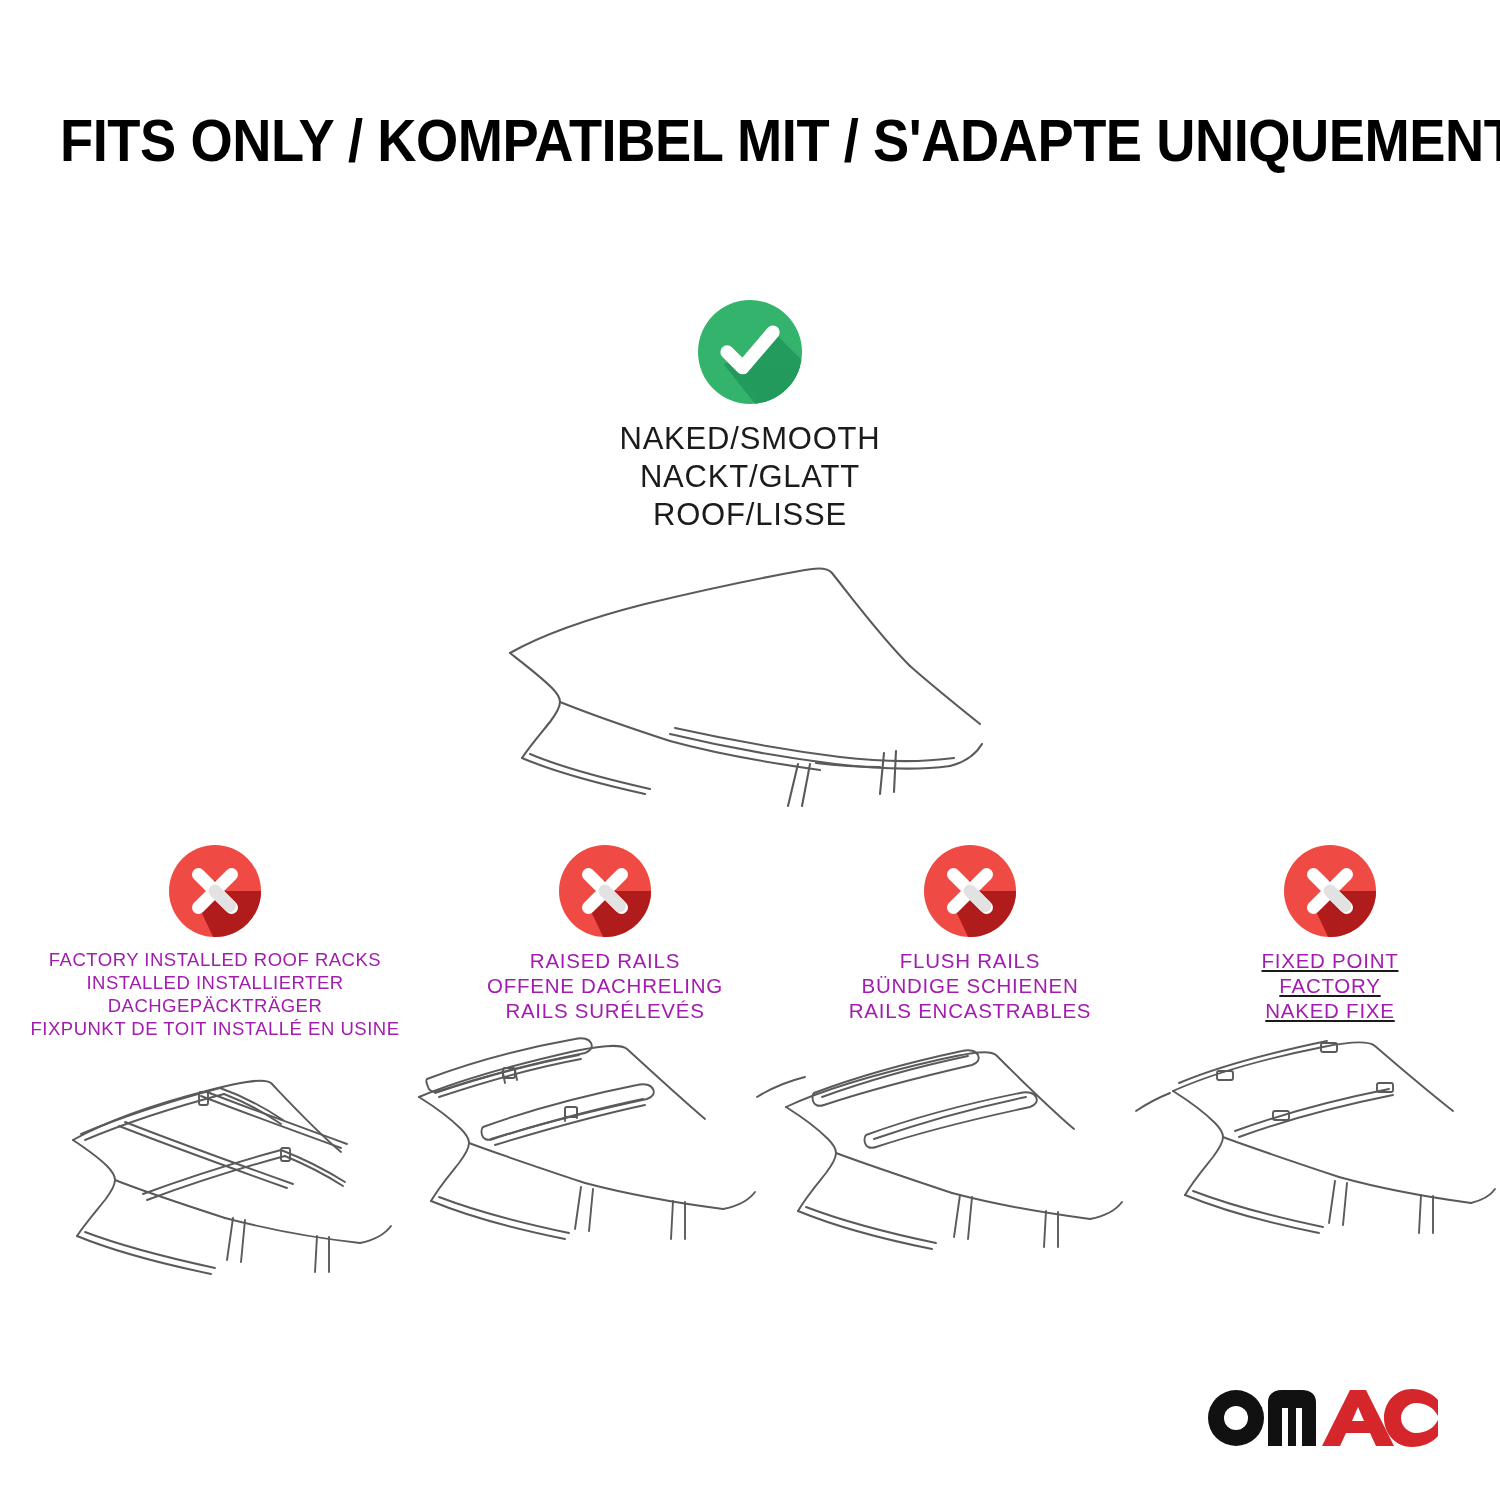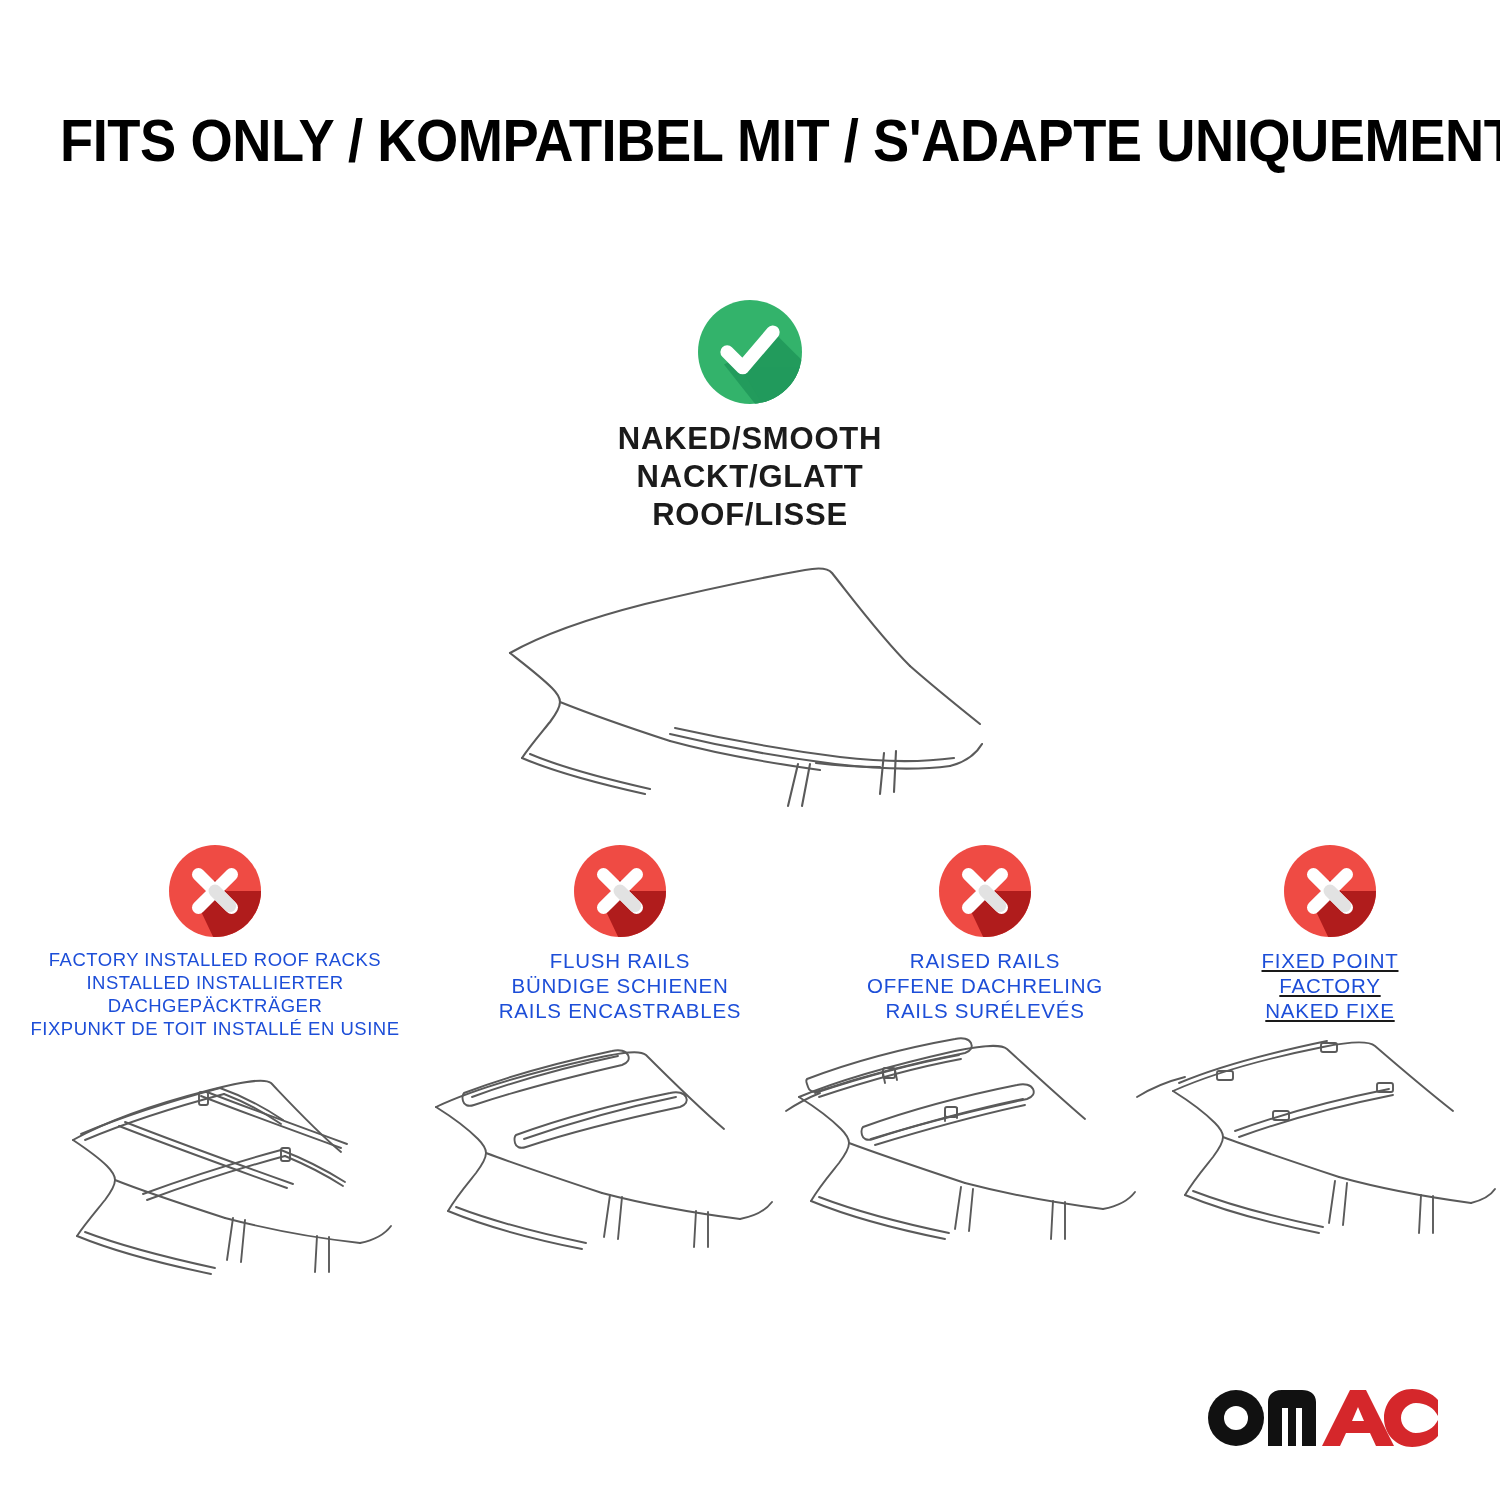--- a/index.html
+++ b/index.html
@@ -48,21 +48,21 @@
     width: 104px;
     height: 104px;
   }
   .main-label {
     margin-top: 16px;
     text-align: center;
     font-size: 31px;
     line-height: 38px;
     letter-spacing: 0.8px;
     color: #1b1b1b;
-    font-weight: 700;
+    font-weight: 400;
   }
   .main-figure {
     margin-top: 14px;
     width: 540px;
     height: 250px;
   }
 
   
   .bottom-row {
     position: absolute;
@@ -85,21 +85,21 @@
   .bottom-icon-wrap {
     width: 92px;
     height: 92px;
   }
   .bottom-label {
     margin-top: 11px;
     text-align: center;
     font-size: 20.5px;
     line-height: 25px;
     letter-spacing: 0.75px;
-    color: #1d4ed8;
+    color: #a21caf;
     font-weight: 400;
     white-space: nowrap;
   }
   .col-0 .bottom-label { font-size: 18.5px; line-height: 23px; letter-spacing: 0.5px; }
   .bottom-figure {
     margin-top: 12px;
     width: 400px;
     height: 215px;
   }
   .col-3 .bottom-figure { width: 330px; }
@@ -244,20 +244,85 @@
           <path d="M314 185 L314 220"></path>
 
           <path d="M62 184 C96 198 148 212 196 222"></path>
           <path d="M70 180 C104 193 154 206 200 216"></path>
           <path d="M345 191 C360 188 370 182 376 174"></path>
         </g>
       </svg>
     </div>
   </div>
 
+  <div class="bottom-col col-2">
+    <div class="bottom-icon-wrap">
+      <svg viewBox="0 0 100 100" width="92" height="92" aria-hidden="true">
+        <defs>
+            <clipPath id="clipRed2">
+              <circle cx="50" cy="50" r="50"></circle>
+            </clipPath>
+          </defs>
+        <circle cx="50" cy="50" r="50" fill="#EF4B44"></circle>
+        <g clip-path="url(#clipRed2)">
+          <path d="M50 38 L62 50 L100 50 L100 100 L48 100 L30 62 Z" fill="#B01C1C"></path>
+        </g>
+        <g stroke-linecap="round" stroke-width="14" fill="none">
+          <path d="M32 32 L68 68" stroke="#FFFFFF"></path>
+          <path d="M68 32 L32 68" stroke="#FFFFFF"></path>
+        </g>
+        <path d="M50 50 L66 66" stroke="#E2E2E2" stroke-width="14" stroke-linecap="round" fill="none"></path>
+      </svg>
+    </div>
+
+    <div class="bottom-label">
+      <div>RAISED RAILS</div>
+      <div>OFFENE DACHRELING</div>
+      <div>RAILS SURÉLEVÉS</div>
+    </div>
+
+    <div class="bottom-figure">
+      <svg viewBox="0 0 400 215" width="400" height="215" aria-hidden="true">
+        <g fill="none" stroke="#5a5a5a" stroke-width="1.9" stroke-linecap="round" stroke-linejoin="round">
+
+          <path d="M14 62 C52 46 108 30 170 16 C200 10 216 9 222 14 C244 34 272 60 300 84"></path>
+          <path d="M14 62 C30 72 46 84 56 94 C62 100 64 104 64 108 C64 114 60 120 54 128 C46 138 34 152 26 166"></path>
+          <path d="M64 108 C96 120 138 134 180 148"></path>
+          <path d="M180 148 C218 158 272 168 318 174"></path>
+
+          <path d="M22 44 C64 28 114 14 170 4 C178 2 184 4 186 8 C188 12 186 16 180 18 C128 28 76 42 34 56 C28 58 24 56 23 52 C22 48 20 46 22 44 Z"></path>
+          <path d="M30 58 C72 44 120 30 174 20"></path>
+          <path d="M34 62 C76 48 122 34 176 24"></path>
+
+          <path d="M98 38 L100 48"></path>
+          <path d="M110 35 L112 45"></path>
+          <rect x="98" y="33" width="12" height="10" rx="2"></rect>
+
+          <path d="M78 92 C122 76 172 62 232 50 C240 48 246 50 248 54 C250 58 248 62 242 64 C186 76 130 90 88 104 C82 106 78 104 77 100 C76 96 76 94 78 92 Z"></path>
+          <path d="M86 104 C132 90 180 76 238 64"></path>
+          <path d="M90 110 C136 96 184 82 240 70"></path>
+          <rect x="160" y="72" width="12" height="10" rx="2"></rect>
+          <path d="M160 76 L160 86"></path>
+          <path d="M172 73 L172 83"></path>
+
+          <path d="M176 152 L170 194"></path>
+          <path d="M188 154 L184 196"></path>
+          <path d="M268 166 L266 204"></path>
+          <path d="M280 167 L280 204"></path>
+
+          <path d="M26 166 C60 180 110 194 160 204"></path>
+          <path d="M34 162 C68 175 116 188 164 198"></path>
+          <path d="M318 174 C334 171 344 165 350 157"></path>
+
+          <path d="M352 62 C368 52 384 46 400 42"></path>
+        </g>
+      </svg>
+    </div>
+  </div>
+
   <div class="bottom-col col-1">
     <div class="bottom-icon-wrap">
       <svg viewBox="0 0 100 100" width="92" height="92" aria-hidden="true">
         <defs>
             <clipPath id="clipRed1">
               <circle cx="50" cy="50" r="50"></circle>
             </clipPath>
           </defs>
         <circle cx="50" cy="50" r="50" fill="#EF4B44"></circle>
         <g clip-path="url(#clipRed1)">
@@ -301,85 +366,20 @@
           <path d="M28 176 C62 190 112 204 162 214"></path>
           <path d="M36 172 C70 185 118 198 166 208"></path>
           <path d="M320 184 C336 181 346 175 352 167"></path>
 
           <path d="M366 76 C378 68 390 62 400 58"></path>
         </g>
       </svg>
     </div>
   </div>
 
-  <div class="bottom-col col-2">
-    <div class="bottom-icon-wrap">
-      <svg viewBox="0 0 100 100" width="92" height="92" aria-hidden="true">
-        <defs>
-            <clipPath id="clipRed2">
-              <circle cx="50" cy="50" r="50"></circle>
-            </clipPath>
-          </defs>
-        <circle cx="50" cy="50" r="50" fill="#EF4B44"></circle>
-        <g clip-path="url(#clipRed2)">
-          <path d="M50 38 L62 50 L100 50 L100 100 L48 100 L30 62 Z" fill="#B01C1C"></path>
-        </g>
-        <g stroke-linecap="round" stroke-width="14" fill="none">
-          <path d="M32 32 L68 68" stroke="#FFFFFF"></path>
-          <path d="M68 32 L32 68" stroke="#FFFFFF"></path>
-        </g>
-        <path d="M50 50 L66 66" stroke="#E2E2E2" stroke-width="14" stroke-linecap="round" fill="none"></path>
-      </svg>
-    </div>
-
-    <div class="bottom-label">
-      <div>RAISED RAILS</div>
-      <div>OFFENE DACHRELING</div>
-      <div>RAILS SURÉLEVÉS</div>
-    </div>
-
-    <div class="bottom-figure">
-      <svg viewBox="0 0 400 215" width="400" height="215" aria-hidden="true">
-        <g fill="none" stroke="#5a5a5a" stroke-width="1.9" stroke-linecap="round" stroke-linejoin="round">
-
-          <path d="M14 62 C52 46 108 30 170 16 C200 10 216 9 222 14 C244 34 272 60 300 84"></path>
-          <path d="M14 62 C30 72 46 84 56 94 C62 100 64 104 64 108 C64 114 60 120 54 128 C46 138 34 152 26 166"></path>
-          <path d="M64 108 C96 120 138 134 180 148"></path>
-          <path d="M180 148 C218 158 272 168 318 174"></path>
-
-          <path d="M22 44 C64 28 114 14 170 4 C178 2 184 4 186 8 C188 12 186 16 180 18 C128 28 76 42 34 56 C28 58 24 56 23 52 C22 48 20 46 22 44 Z"></path>
-          <path d="M30 58 C72 44 120 30 174 20"></path>
-          <path d="M34 62 C76 48 122 34 176 24"></path>
-
-          <path d="M98 38 L100 48"></path>
-          <path d="M110 35 L112 45"></path>
-          <rect x="98" y="33" width="12" height="10" rx="2"></rect>
-
-          <path d="M78 92 C122 76 172 62 232 50 C240 48 246 50 248 54 C250 58 248 62 242 64 C186 76 130 90 88 104 C82 106 78 104 77 100 C76 96 76 94 78 92 Z"></path>
-          <path d="M86 104 C132 90 180 76 238 64"></path>
-          <path d="M90 110 C136 96 184 82 240 70"></path>
-          <rect x="160" y="72" width="12" height="10" rx="2"></rect>
-          <path d="M160 76 L160 86"></path>
-          <path d="M172 73 L172 83"></path>
-
-          <path d="M176 152 L170 194"></path>
-          <path d="M188 154 L184 196"></path>
-          <path d="M268 166 L266 204"></path>
-          <path d="M280 167 L280 204"></path>
-
-          <path d="M26 166 C60 180 110 194 160 204"></path>
-          <path d="M34 162 C68 175 116 188 164 198"></path>
-          <path d="M318 174 C334 171 344 165 350 157"></path>
-
-          <path d="M352 62 C368 52 384 46 400 42"></path>
-        </g>
-      </svg>
-    </div>
-  </div>
-
   <div class="bottom-col col-3">
     <div class="bottom-icon-wrap">
       <svg viewBox="0 0 100 100" width="92" height="92" aria-hidden="true">
         <defs>
             <clipPath id="clipRed3">
               <circle cx="50" cy="50" r="50"></circle>
             </clipPath>
           </defs>
         <circle cx="50" cy="50" r="50" fill="#EF4B44"></circle>
         <g clip-path="url(#clipRed3)">

